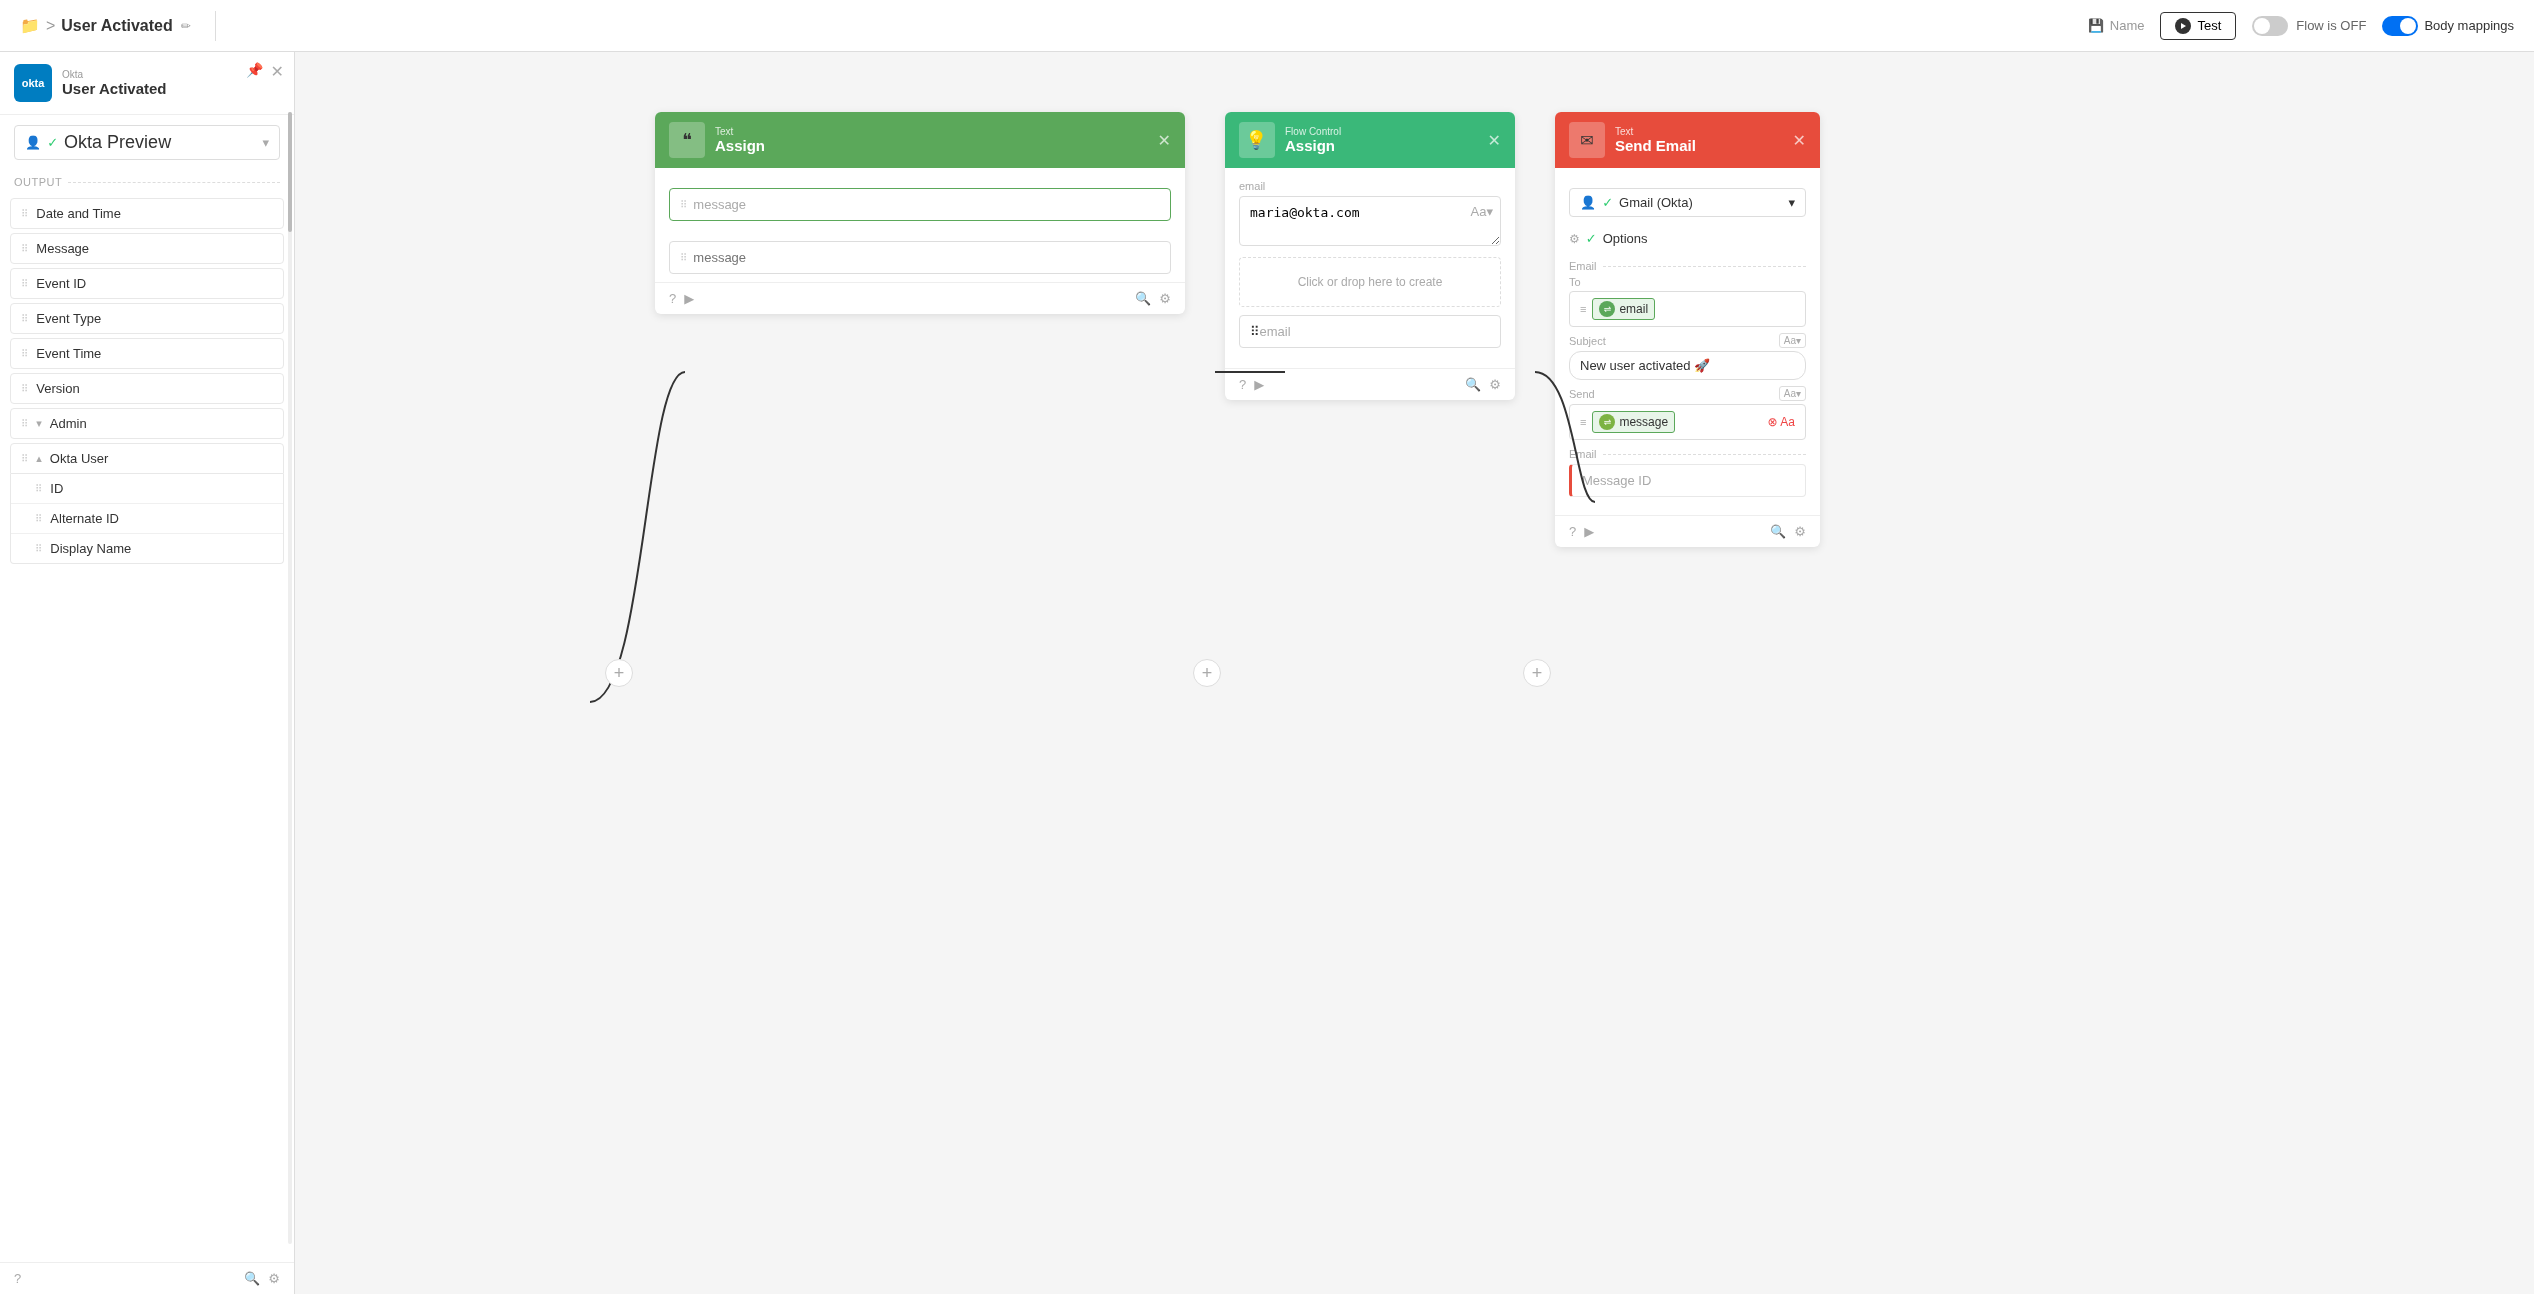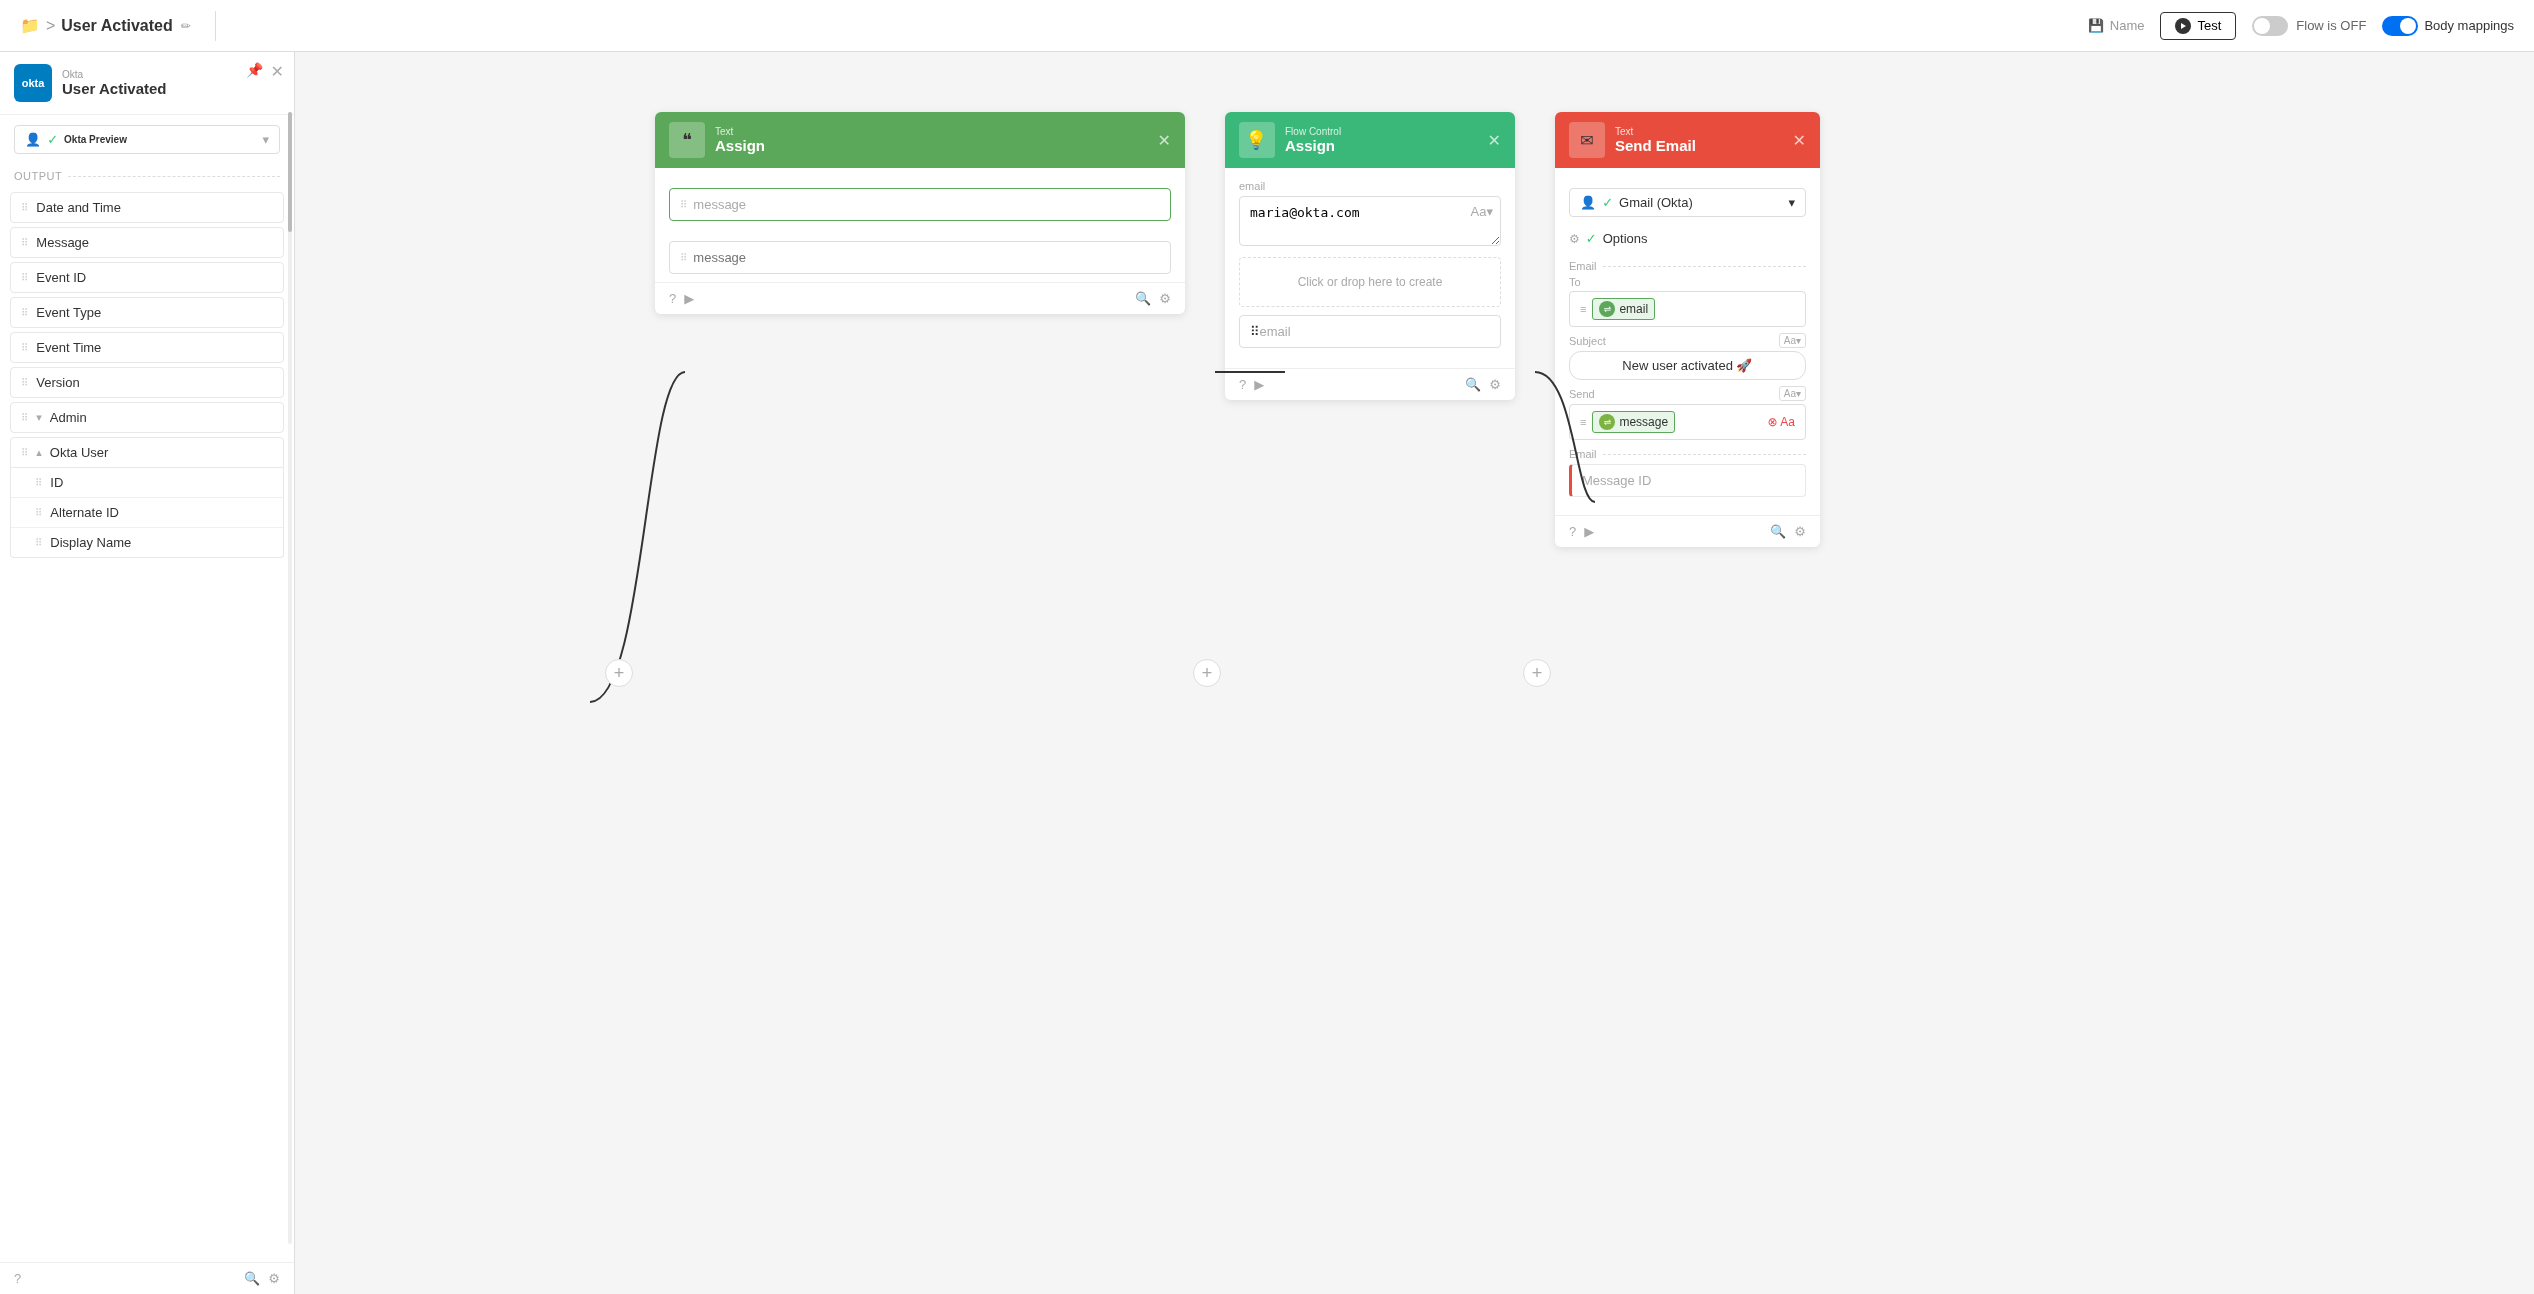--- a/index.html
+++ b/index.html
@@ -49,21 +49,21 @@
     .card-header-title { font-size: 15px; font-weight: 600; }
     .card-pin { position: absolute; top: 10px; right: 30px; color: #aaa; font-size: 14px; cursor: pointer; }
     .card-close { position: absolute; top: 10px; right: 10px; color: #aaa; font-size: 16px; cursor: pointer; }
 
     .card-dropdown {
       margin: 10px 14px; border: 1px solid #ddd; border-radius: 4px;
       display: flex; align-items: center; padding: 6px 10px; cursor: pointer; gap: 6px;
     }
     .card-dropdown .user-icon { color: #aaa; }
     .card-dropdown .check { color: #2ecc71; }
-    .card-dropdown-label { flex: 1; font-size: 10px; font-weight: bold; }
+    .card-dropdown-label { flex: 1; font-size: 18px; }
     .card-dropdown-arrow { color: #aaa; }
 
     .output-label { padding: 6px 14px; font-size: 11px; color: #aaa; text-transform: uppercase; letter-spacing: 0.5px; display: flex; align-items: center; gap: 6px; }
     .output-label::after { content: ''; flex: 1; border-top: 1px dashed #ddd; }
 
     .output-list { flex: 1; overflow-y: auto; padding: 4px 10px; }
     .output-item {
       display: flex; align-items: center; gap: 8px;
       padding: 7px 10px; border: 1px solid #e8e8e8; border-radius: 4px;
       margin-bottom: 4px; cursor: grab; background: #fff;
@@ -193,21 +193,21 @@
       border: 1px solid #ddd; border-radius: 4px; padding: 6px 10px;
       display: flex; align-items: center; gap: 6px; margin-bottom: 6px;
     }
     .to-field-pill {
       display: flex; align-items: center; gap: 4px; background: #e8f5e9; border: 1px solid #5ba85a;
       border-radius: 3px; padding: 2px 6px; font-size: 12px;
     }
     .pill-icon { width: 16px; height: 16px; background: #5ba85a; border-radius: 50%; display: flex; align-items: center; justify-content: center; color: #fff; font-size: 9px; }
     .subject-field {
       border: 1px solid #ddd; border-radius: 12px; padding: 6px 10px;
-      font-size: 13px; display: flex; align-items: center; justify-content: center;
+      font-size: 13px; display: flex; align-items: center; justify-content: flex-start;
       margin-bottom: 6px;
     }
     .body-field {
       border: 1px solid #ddd; border-radius: 4px; padding: 6px 10px;
       display: flex; align-items: center; gap: 6px; margin-bottom: 6px;
     }
     .body-pill {
       display: flex; align-items: center; gap: 4px; background: #e8f5e9; border: 1px solid #5ba85a;
       border-radius: 3px; padding: 2px 6px; font-size: 12px;
     }

